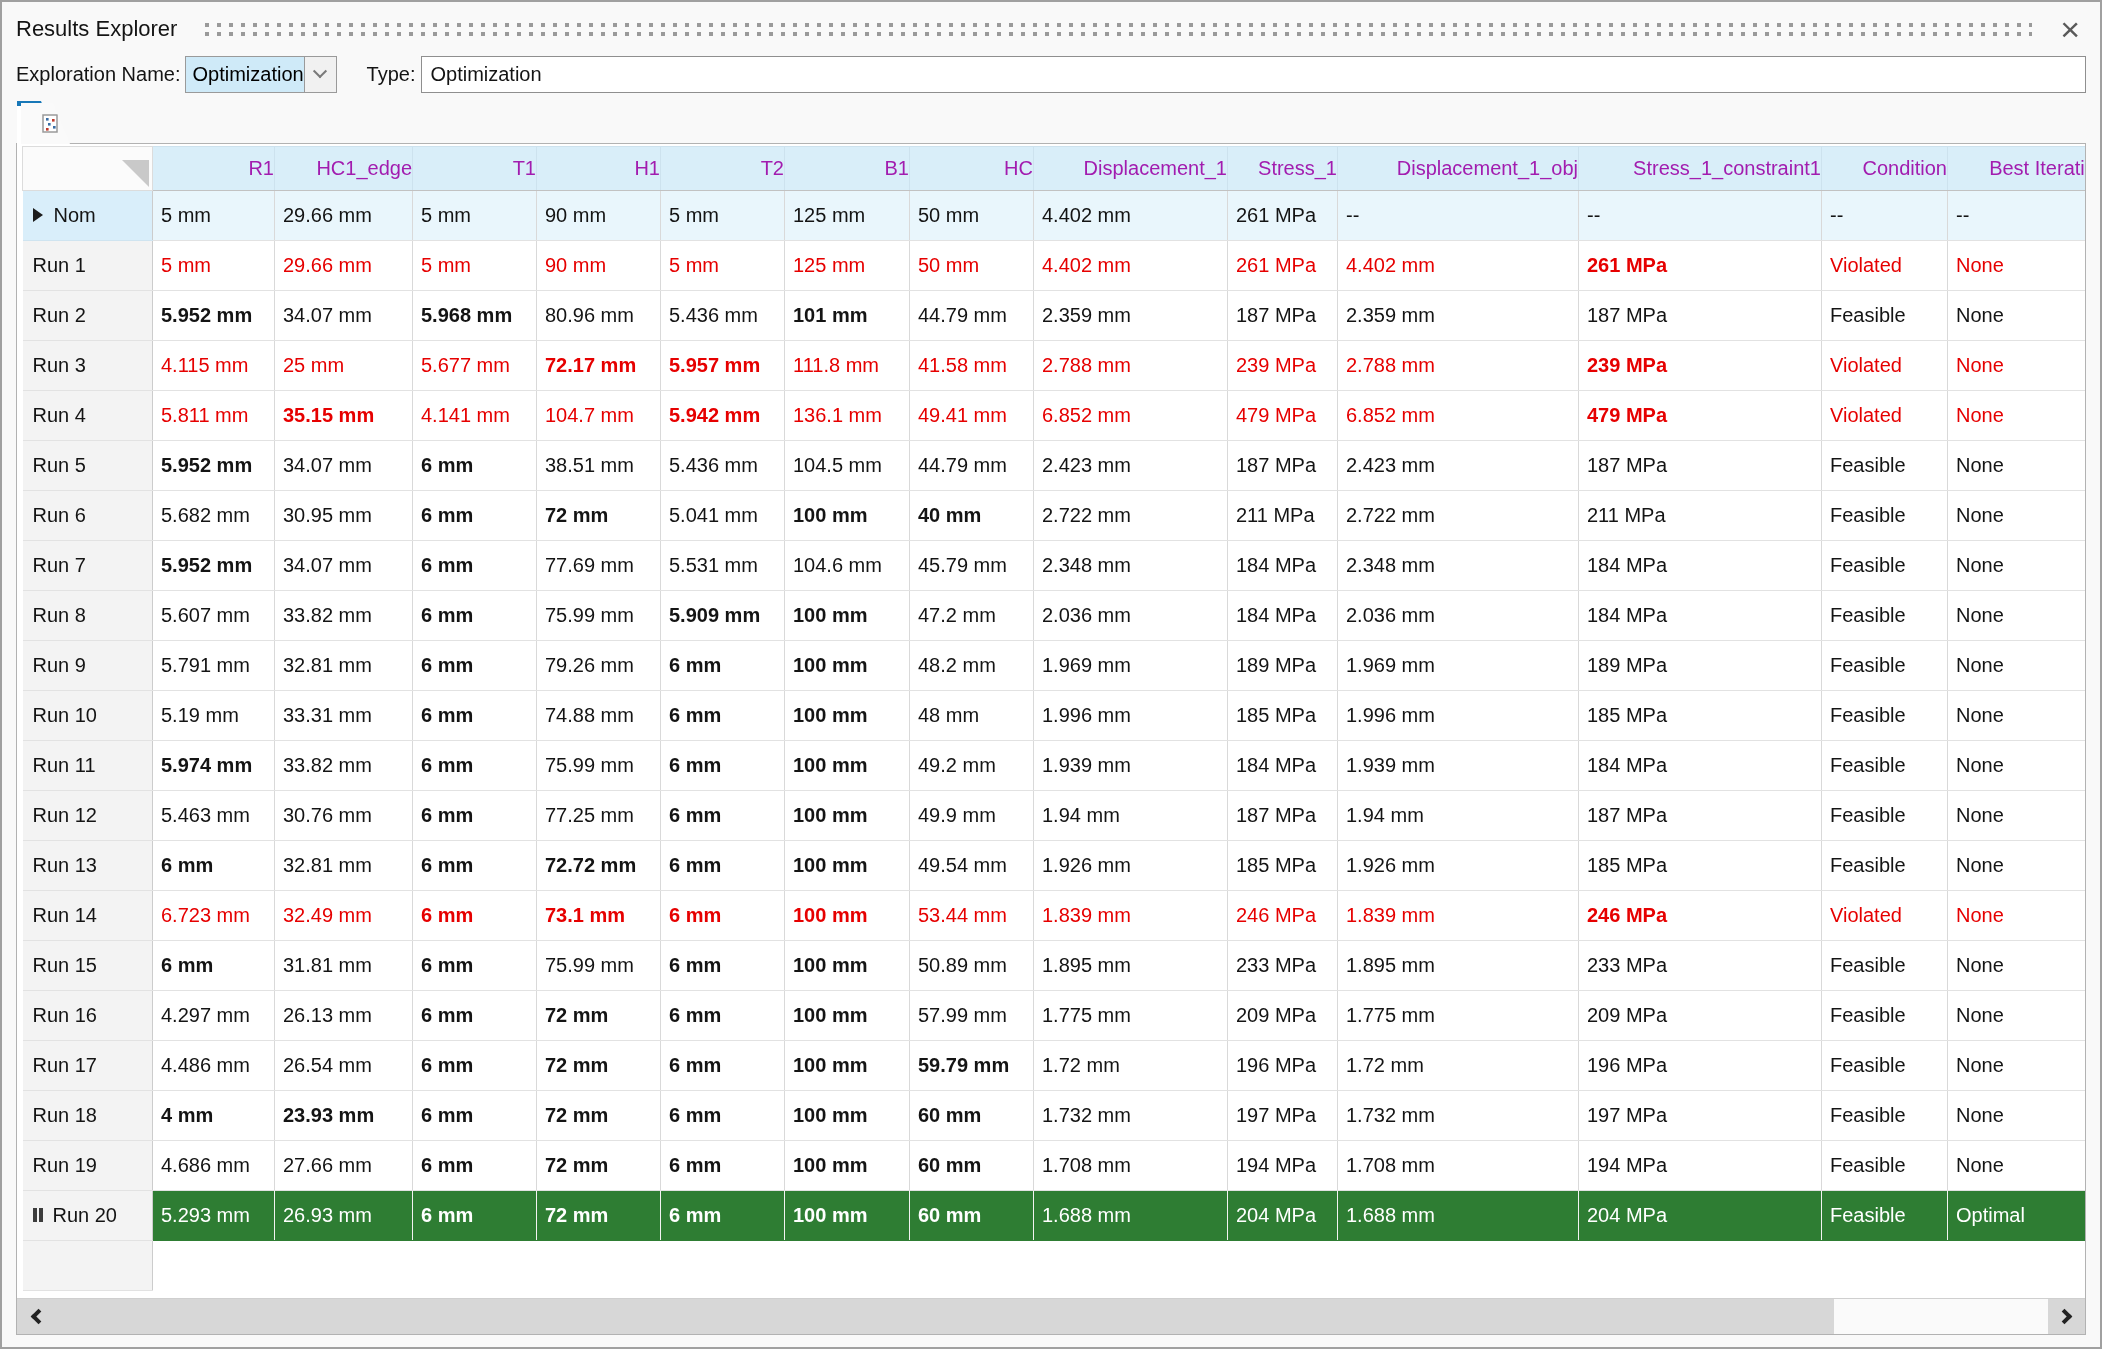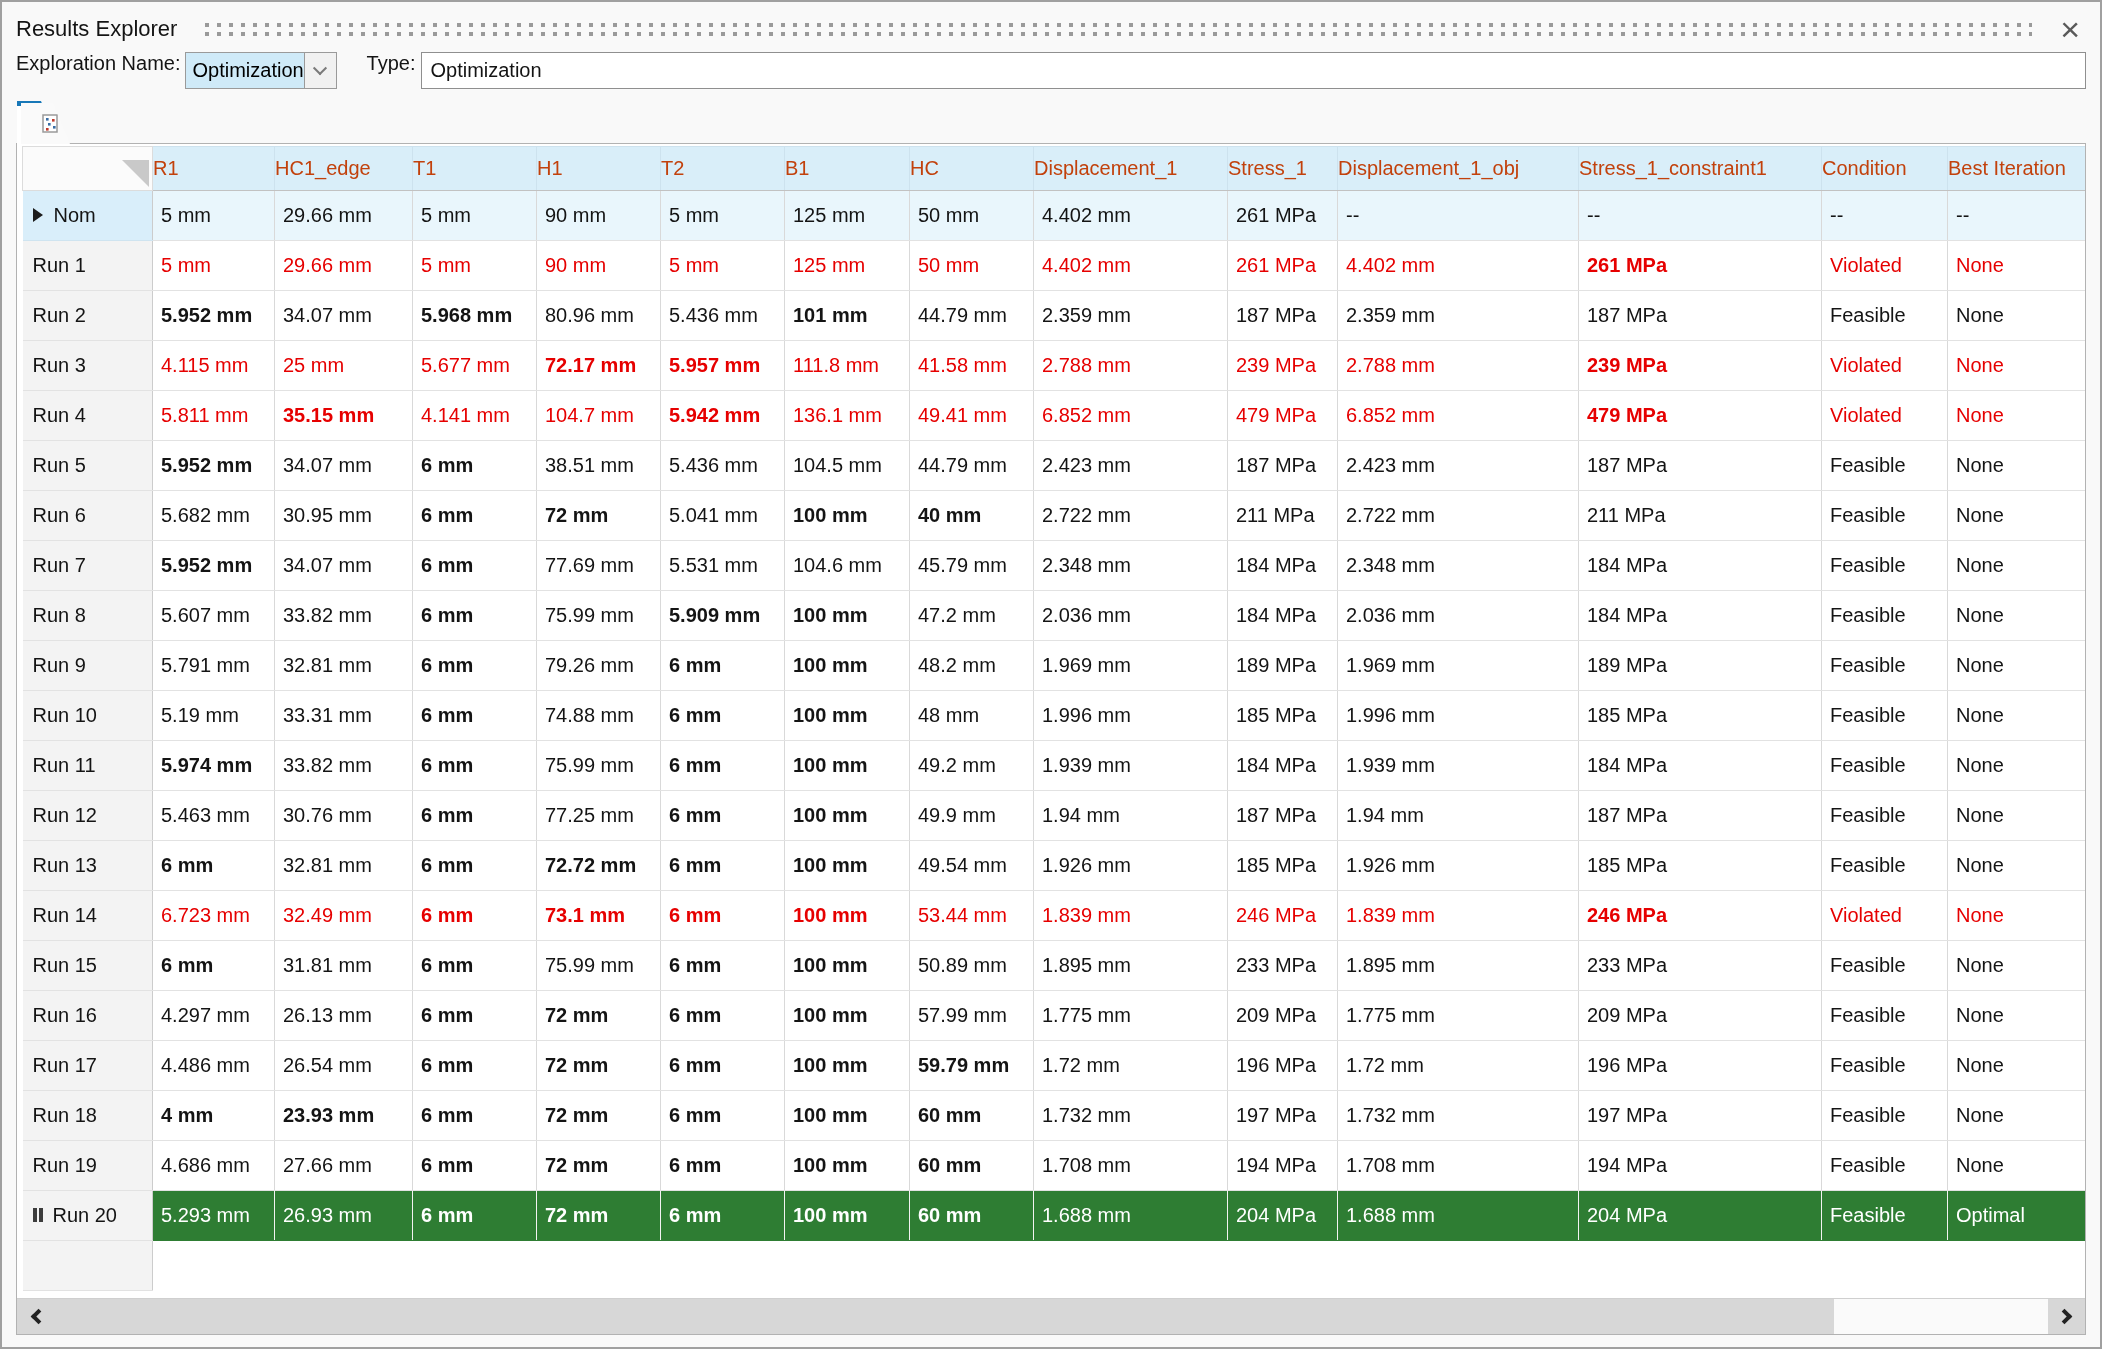--- a/index.html
+++ b/index.html
@@ -21,21 +21,21 @@
     background-image:
       repeating-linear-gradient(90deg,#9a9a9a 0 4px,transparent 4px 12px),
       repeating-linear-gradient(90deg,#9a9a9a 0 4px,transparent 4px 12px);
     background-size:100% 4px;
     background-repeat:no-repeat;
     background-position:0 0,0 9px;
   }
   .close-btn{font-size:34px;line-height:30px;color:#5a5a5a;cursor:default;padding:0 6px;}
 
   
-  .toolbar{display:flex;height:44px;flex:0 0 auto;margin-bottom:4px;}
+  .toolbar{display:flex;align-items:center;height:44px;flex:0 0 auto;margin-bottom:4px;}
   .tb-label{font-size:20px;color:#141414;white-space:nowrap;}
   .combo{display:flex;align-items:stretch;height:37px;border:1px solid #9a9a9a;background:#fff;margin-left:4px;}
   .combo-value{width:118px;background:#cfeaf8;font-size:20px;padding:6px 6px 0 7px;
     overflow:hidden;white-space:nowrap;}
   .combo-btn{width:32px;border-left:1px solid #9a9a9a;background:#f1f1f1;
     display:flex;align-items:center;justify-content:center;}
   .chev-down{width:10px;height:10px;border-right:2px solid #7a7a7a;border-bottom:2px solid #7a7a7a;
     transform:rotate(45deg) translate(-2px,-2px);}
   .type-label{margin-left:30px;}
   .type-input{flex:1;height:37px;border:1px solid #8f8f8f;background:#fff;font-size:20px;
@@ -54,21 +54,21 @@
   .tab-label{font-size:20px;color:#141414;white-space:nowrap;}
   .tab-icon{flex:0 0 auto;display:block;}
 
   
   .content{flex:1 1 auto;border:1px solid #b2b2b2;background:#fff;margin-bottom:12px;
     position:relative;z-index:2;display:flex;flex-direction:column;overflow:hidden;}
   .table-wrap{flex:1 1 auto;overflow:hidden;padding:2px 0 0 5px;}
 
   table{border-collapse:collapse;table-layout:fixed;width:2085px;}
   th,td{font-size:20px;font-weight:normal;overflow:hidden;white-space:nowrap;}
-  thead th{height:44px;background:#d9eef9;text-align:left;color:#c2410c;
+  thead th{height:44px;background:#d9eef9;text-align:right;color:#a21caf;
     border:1px solid #cde2ee;border-bottom:1px solid #c2c2c2;}
   thead th.corner{background:#fbfbfb;border:1px solid #dcdcdc;position:relative;}
   .corner-tri{position:absolute;right:3px;bottom:3px;width:27px;height:27px;background:#c9c9c9;
     clip-path:polygon(0 0,100% 0,100% 100%);}
   tbody th.rowh{height:50px;background:#f3f3f3;text-align:left;padding:0 17px 0 10px;
     border-right:1px solid #cccccc;border-bottom:1px solid #e2e2e2;color:#141414;}
   tbody td{height:50px;padding:0 8px;text-align:left;color:#141414;
     border-right:1px solid #d9d9d9;border-bottom:1px solid #e2e2e2;background:#fff;}
   td.b{font-weight:bold;}
   tr.nom td{background:#e9f6fc;}

